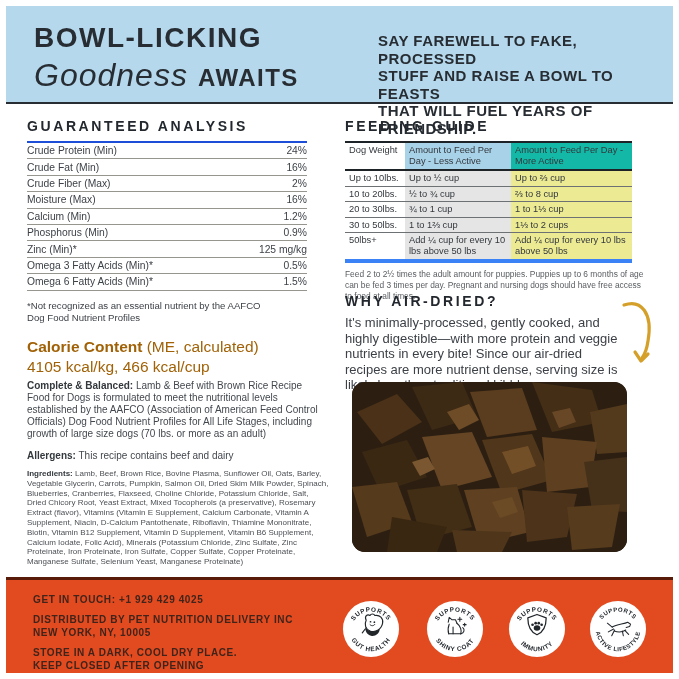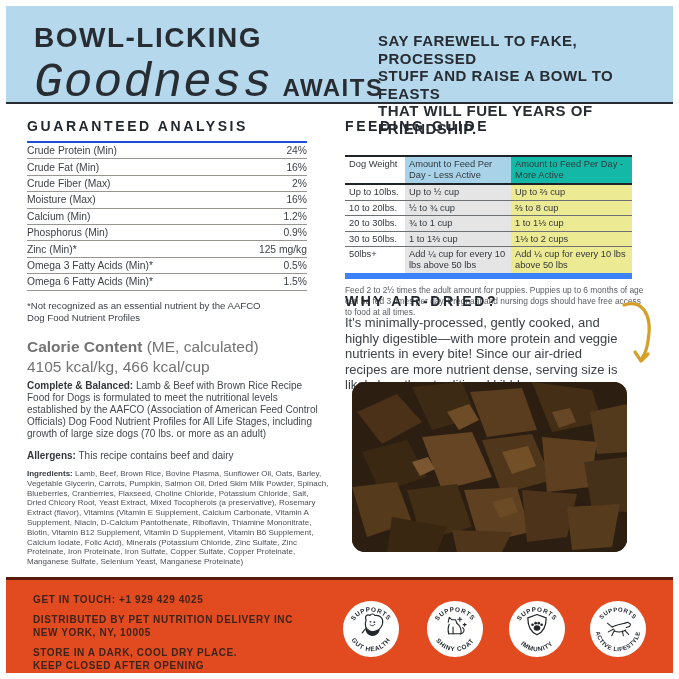--- a/index.html
+++ b/index.html
@@ -5,49 +5,49 @@
   html,body{margin:0;padding:0;background:#fff;}
   .sheet{position:relative;width:679px;height:679px;background:#ffffff;overflow:hidden;
          font-family:"Liberation Sans","DejaVu Sans",sans-serif;color:#3a3f45;}
 
   
   .banner-top{position:absolute;left:6px;right:6px;top:6px;height:96px;background:#b5d8ec;
               border-bottom:2px solid #272d33;}
   .headline{position:absolute;left:28px;top:18px;color:#272d33;line-height:1;}
   .headline-l1{font-size:28px;font-weight:bold;letter-spacing:1.5px;}
   .headline-l2{margin-top:7px;display:flex;align-items:baseline;gap:10px;}
-  .headline-script{font-family:Liberation Mono, monospace;font-style:italic;
-                   font-size:48px;font-weight:500;letter-spacing:1px;}
+  .headline-script{font-family:Liberation Sans, sans-serif;font-style:italic;
+                   font-size:32px;font-weight:500;letter-spacing:1px;}
   .headline-awaits{font-size:24px;font-weight:bold;letter-spacing:1.5px;}
   .tagline{position:absolute;left:372px;top:26px;font-size:15px;font-weight:bold;
            letter-spacing:0.5px;line-height:17.5px;color:#272d33;}
 
   
   .sec-title{font-size:14px;font-weight:bold;letter-spacing:2.6px;color:#23282e;}
 
   
   .ga{position:absolute;left:27px;top:118px;width:280px;}
   .ga-table{margin-top:7px;border-top:2px solid #1d4ed8;}
   .ga-row{display:flex;justify-content:space-between;align-items:center;height:15.4px;
           border-bottom:1px solid #96968f;font-size:10.3px;color:#3d4248;}
   .ga-foot{margin-top:9px;font-size:9.6px;line-height:12.5px;color:#3d4248;width:250px;}
 
-  .calorie{position:absolute;left:27px;top:337px;font-size:15.5px;line-height:20px;color:#737373;}
+  .calorie{position:absolute;left:27px;top:337px;font-size:15.5px;line-height:20px;color:#a16207;}
   .calorie b{font-weight:bold;}
 
   .para{position:absolute;left:27px;width:300px;font-size:10px;line-height:11.9px;color:#43484e;}
   .para b{color:#33383d;}
   .cb{top:380px;}
   .al{top:450px;}
   .ing{top:469px;font-size:8px;line-height:9.8px;color:#4c5055;width:302px;}
   .ing b{font-size:8px;}
 
   
   .fg{position:absolute;left:345px;top:118px;width:287px;}
-  .fg-table{margin-top:21px;border-top:2px solid #1e2328;border-bottom:6px solid #3b82f6;}
+  .fg-table{margin-top:7px;border-top:2px solid #1e2328;border-bottom:4px solid #3b82f6;}
   .fg-row{display:grid;grid-template-columns:60px 106px 121px;border-bottom:1px solid #6d7174;}
   .fg-row:last-child{border-bottom:none;}
   .fg-head{border-bottom:2px solid #1e2328;}
   .fg-cell{font-size:9.3px;line-height:10.6px;padding:2px 3px 2px 4px;color:#33383d;}
   .fg-head .fg-cell{min-height:22px;}
   .c-white{background:#ffffff;}
   .c-blue-h{background:#a8d2e8;}
   .c-yellow-h{background:#14b8a6;}
   .c-blue{background:#e5e5e5;}
   .c-yellow{background:#ecea93;}

